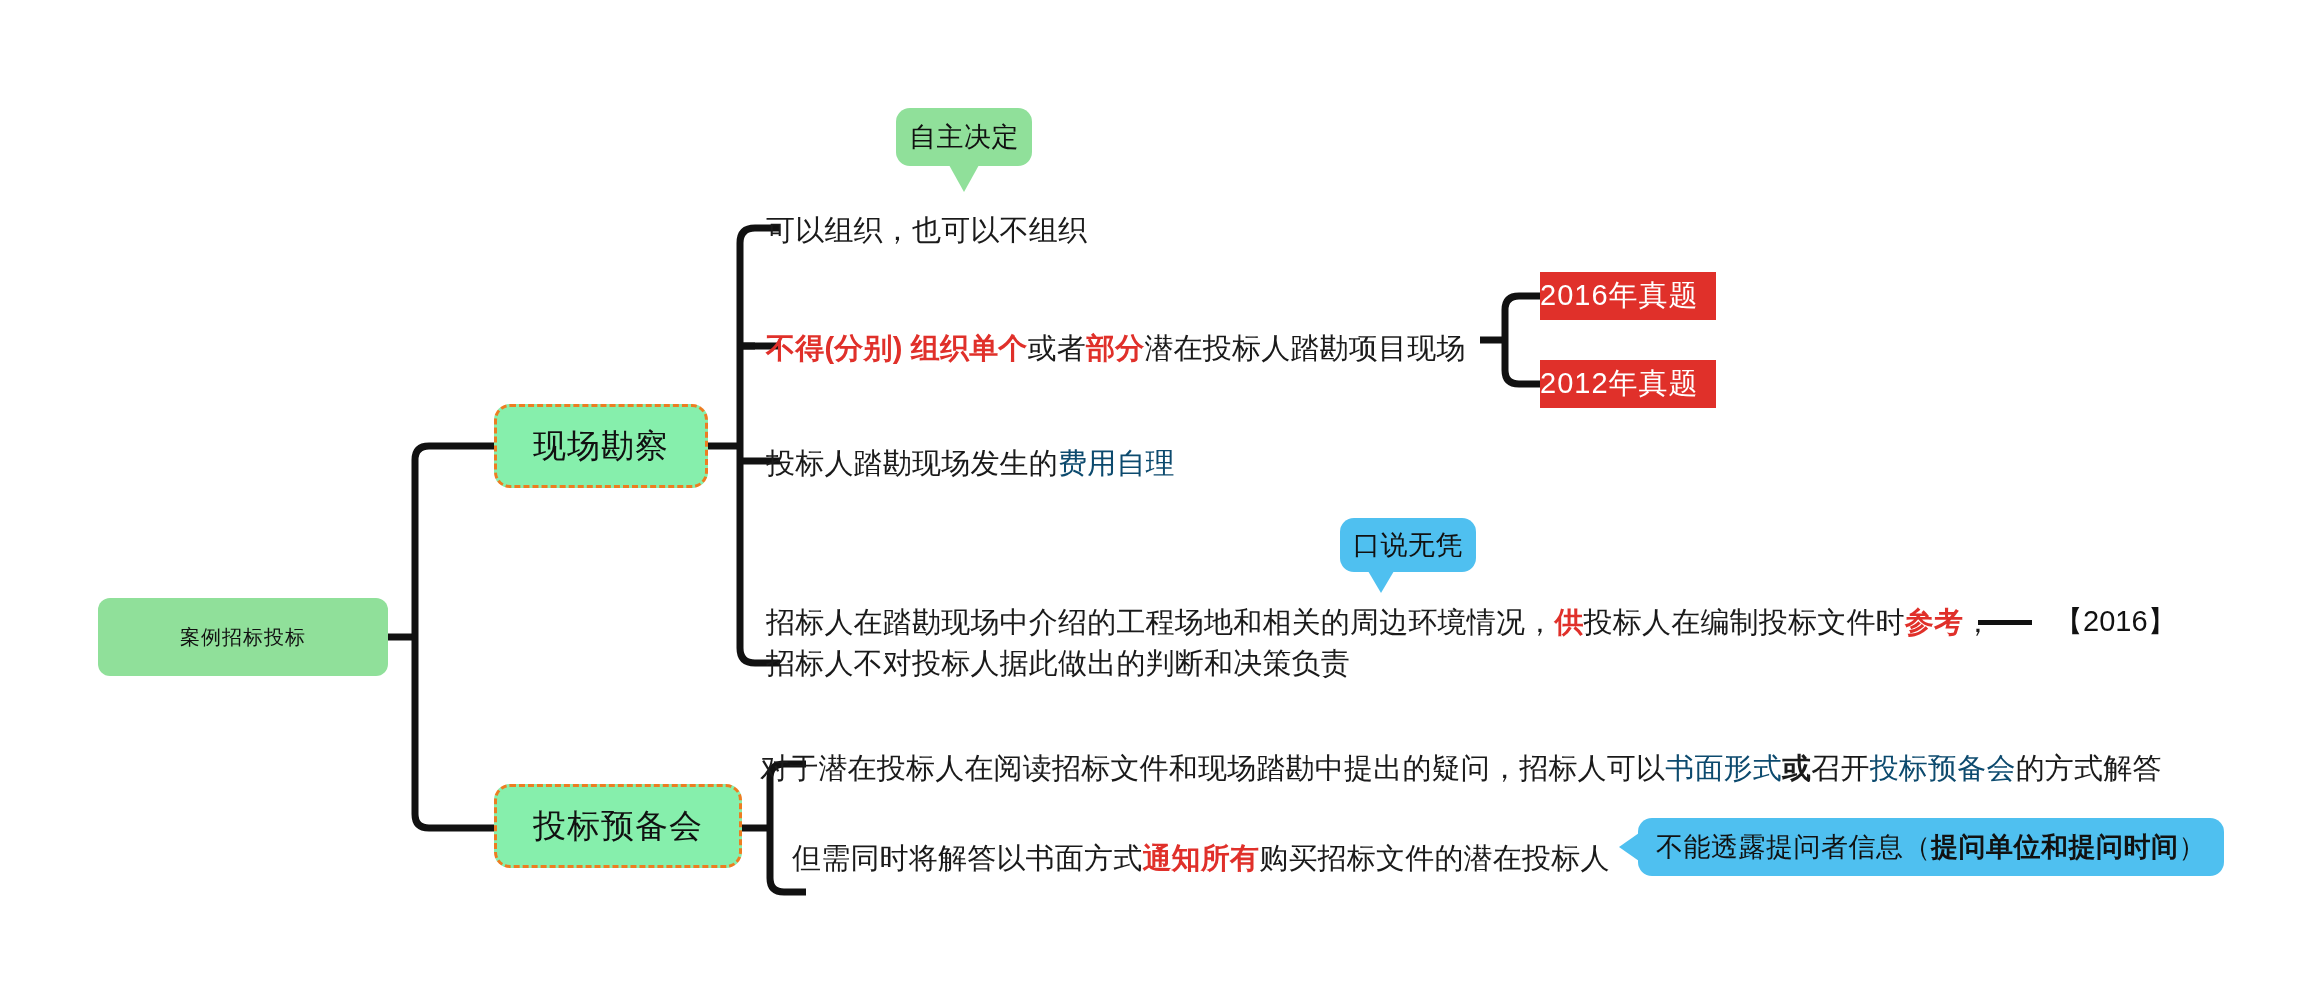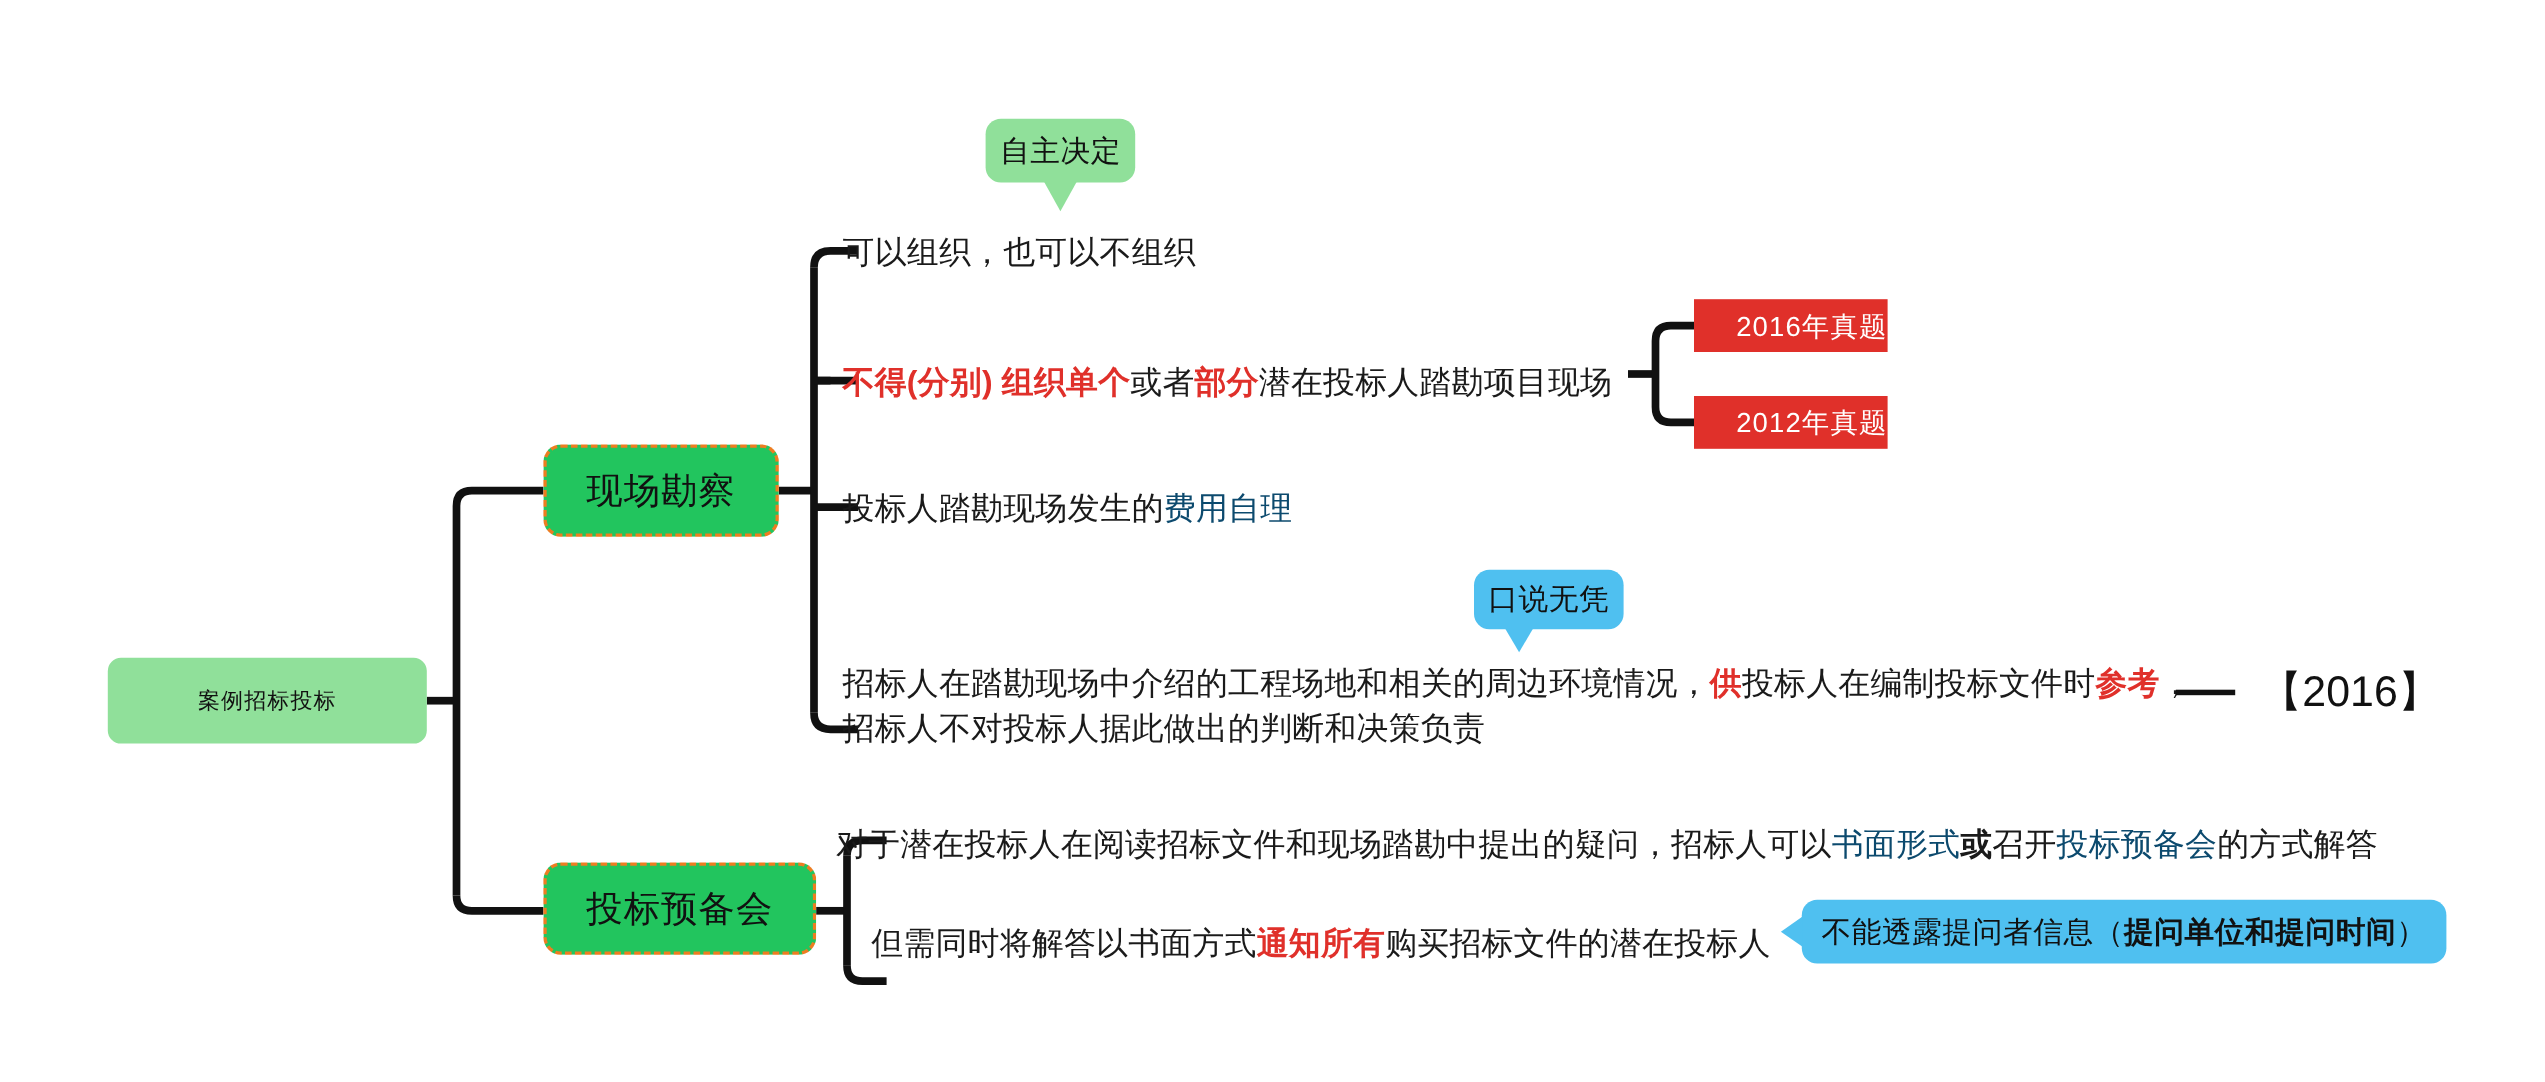--- a/index.html
+++ b/index.html
@@ -38,21 +38,21 @@
     white-space: nowrap;
   }
   .root-node {
     background: #90E09A;
     border-radius: 12px;
     color: #111111;
     font-size: 20px;
     letter-spacing: 1px;
   }
   .branch-node {
-    background: #22c55e;
+    background: #86efac;
     border: 3px dashed #ED7D21;
     border-radius: 16px;
     color: #111111;
     font-size: 33px;
     letter-spacing: 1px;
   }
 
   
   .topic {
     position: absolute;
@@ -64,24 +64,24 @@
   }
   .topic .r      { color: #0c4a6e; }
   .topic .rb     { color: #E0302A; font-weight: bold; }
   .topic .b      { font-weight: bold; color: #1a1a1a; }
 
   
   .chip-red {
     position: absolute;
     background: #E0302A;
     color: #ffffff;
-    font-size: 25px;
-    display: flex;
-    align-items: center;
-    justify-content: flex-end;
+    font-size: 29px;
+    display: flex;
+    align-items: center;
+    justify-content: flex-start;
     white-space: nowrap;
     letter-spacing: 1px;
   }
 
   
   .bubble {
     position: absolute;
     border-radius: 14px;
     display: flex;
     align-items: center;
@@ -126,21 +126,21 @@
     border-bottom: 14px solid transparent;
     border-right: 20px solid #4FC0F0;
   }
   .bubble .bold { font-weight: bold; }
 
   
   .annot {
     position: absolute;
     display: flex;
     align-items: center;
-    font-size: 39px;
+    font-size: 29px;
     color: #111111;
     white-space: nowrap;
   }
   .annot .dash {
     display: inline-block;
     width: 54px;
     height: 5px;
     background: #111111;
     margin-right: 22px;
   }

